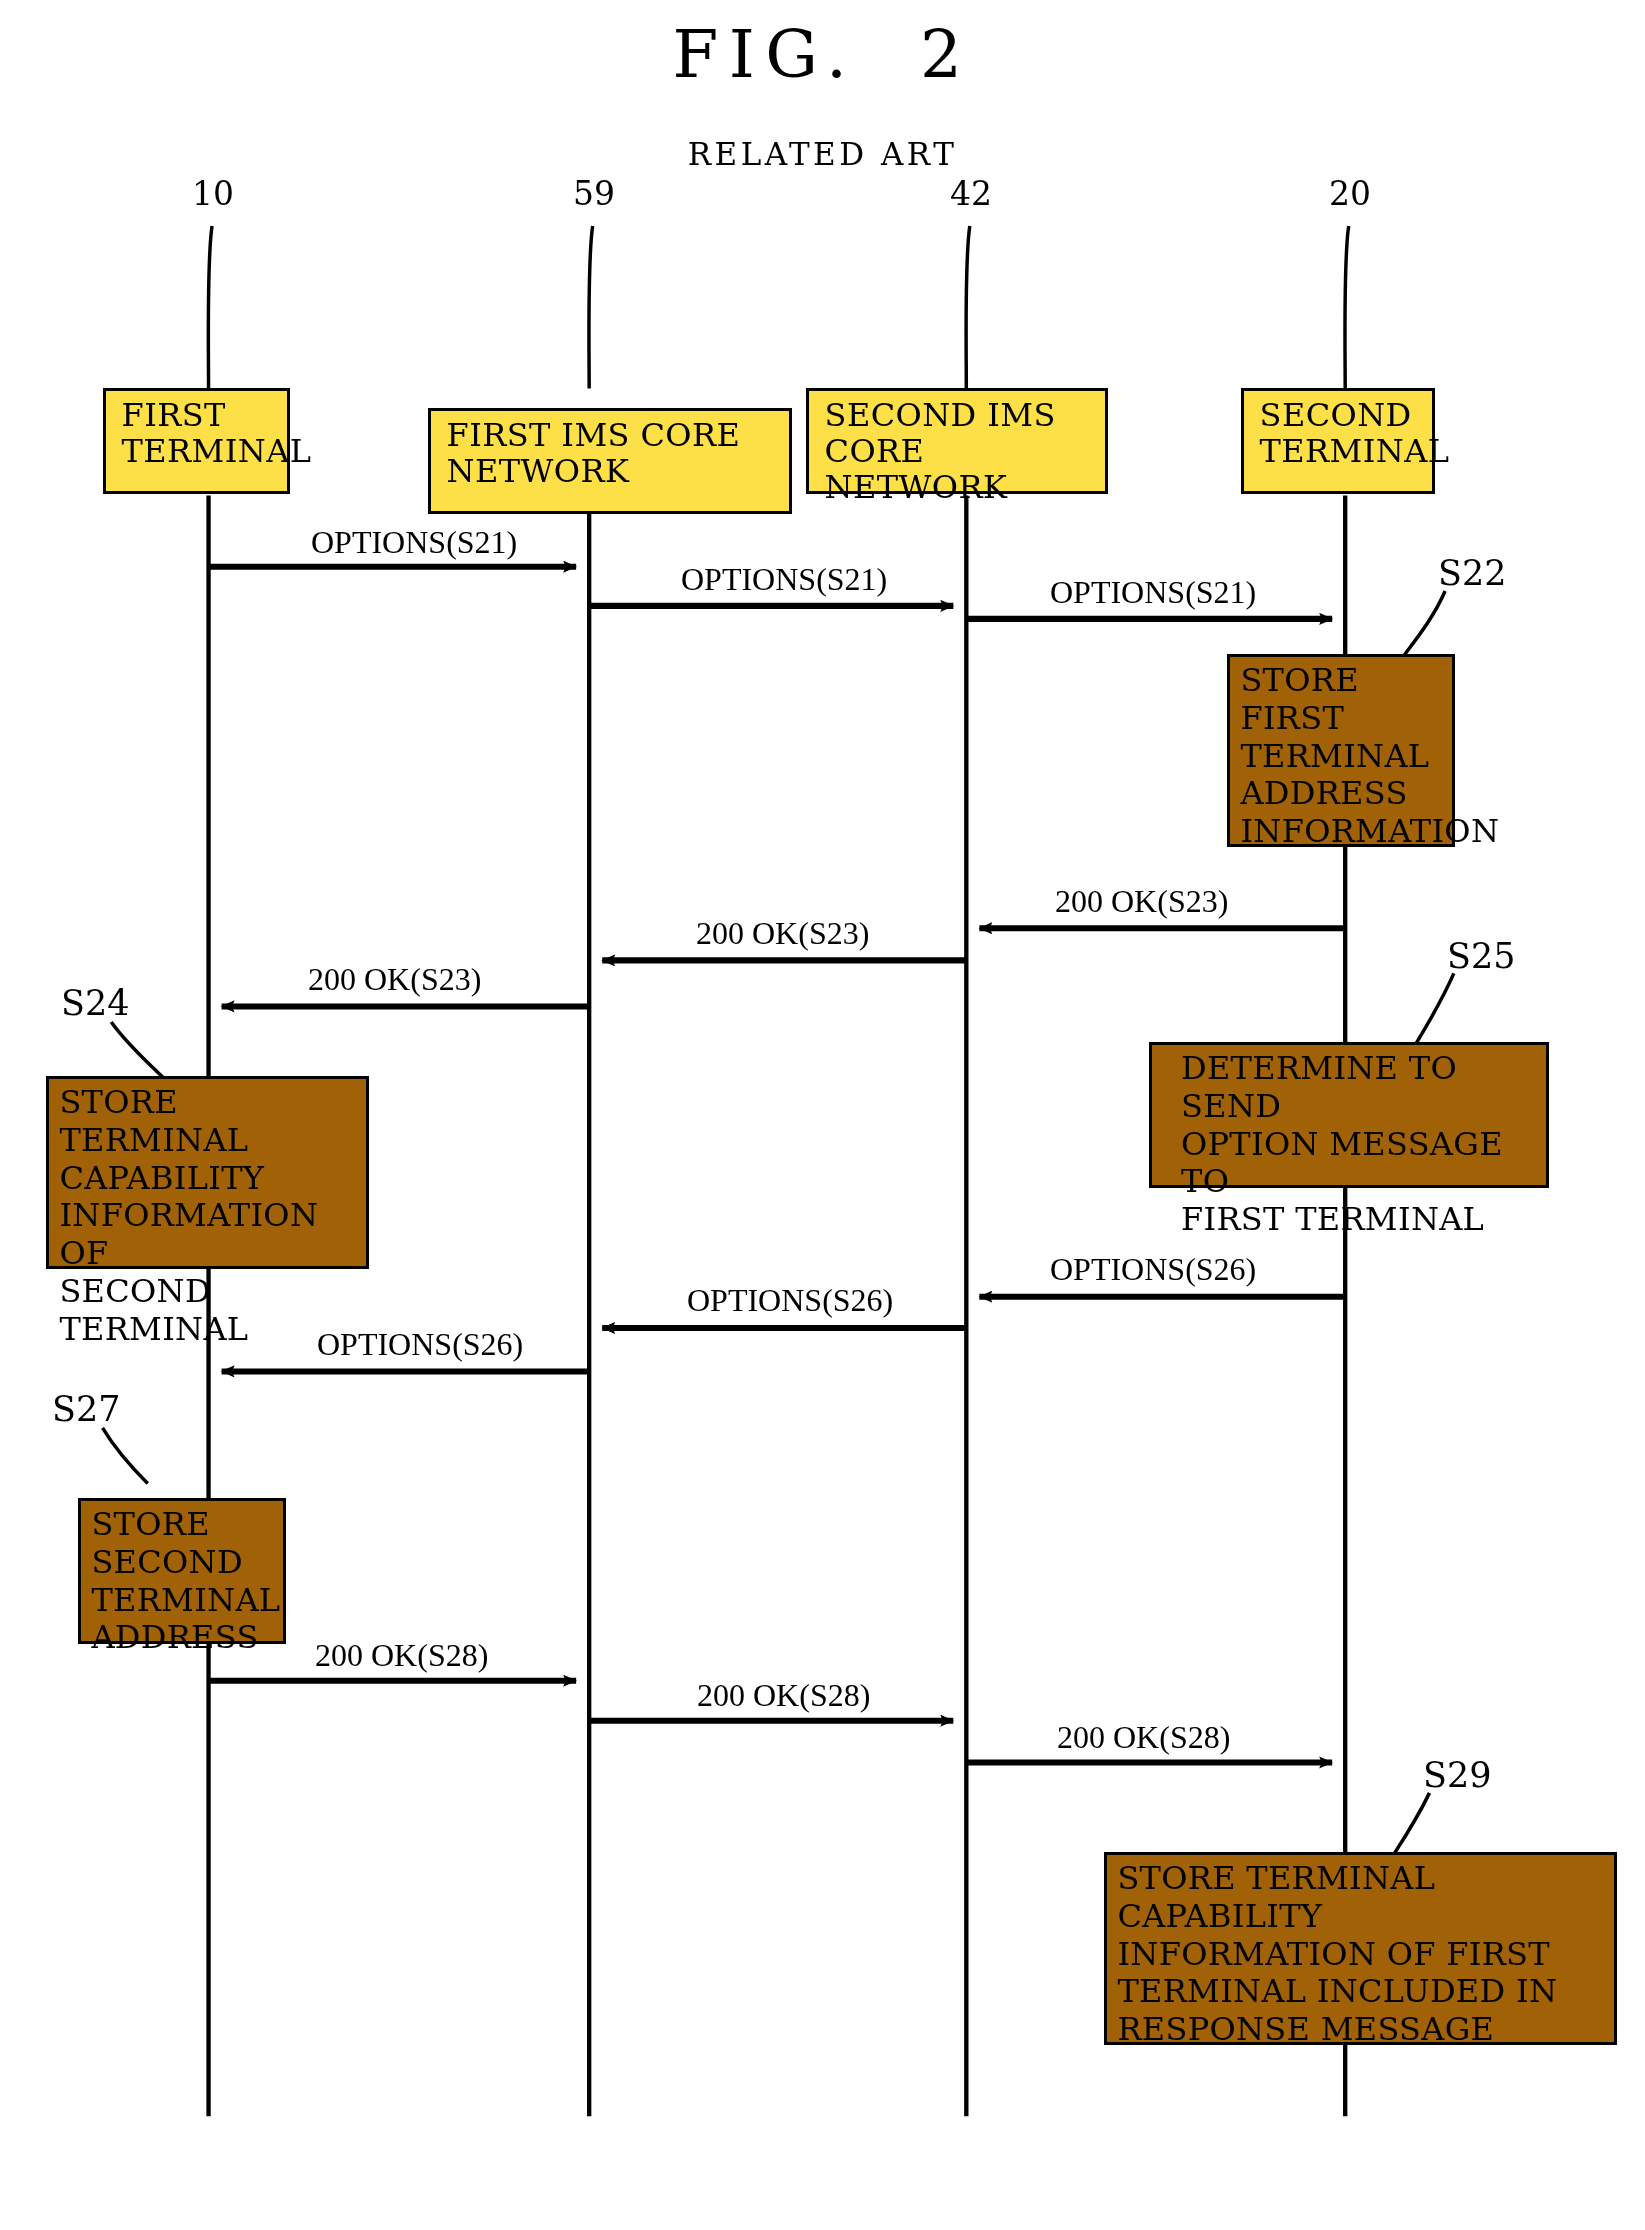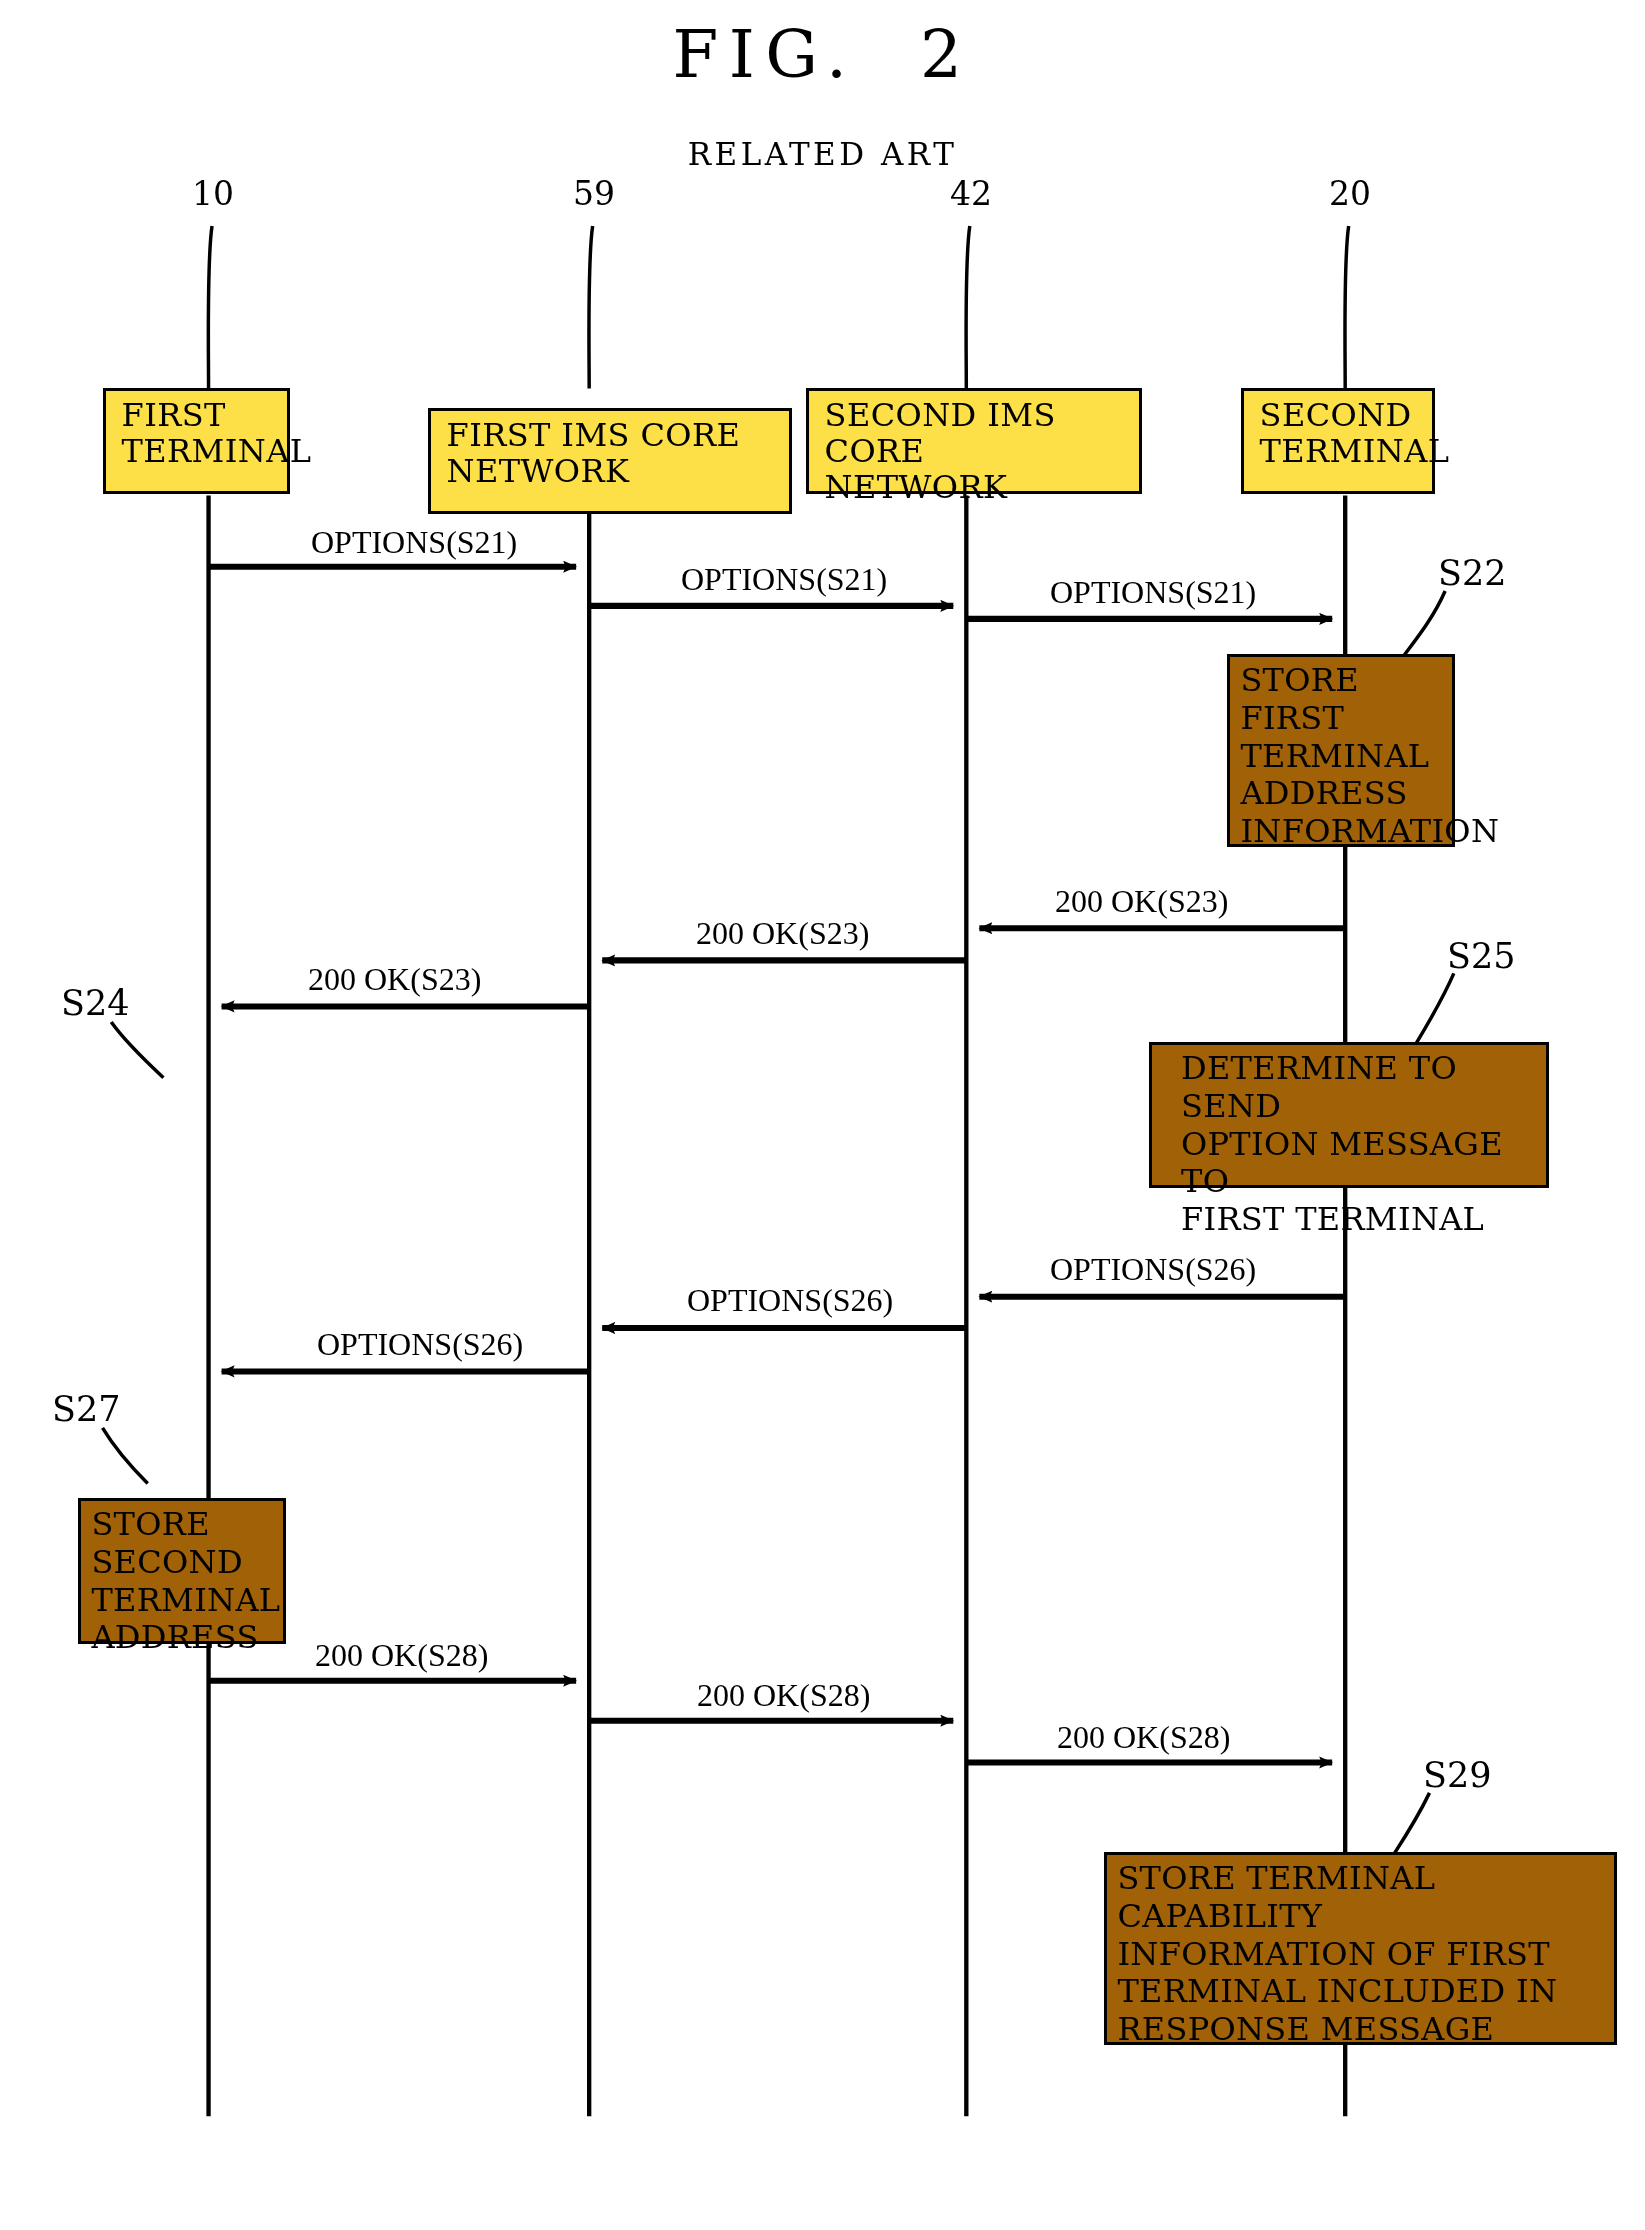--- a/index.html
+++ b/index.html
@@ -158,21 +158,21 @@
 
   <div class="ref-num" style="left:178px; top:177px; width:70px;">10</div>
   <div class="ref-num" style="left:559px; top:177px; width:70px;">59</div>
   <div class="ref-num" style="left:936px; top:177px; width:70px;">42</div>
   <div class="ref-num" style="left:1315px; top:177px; width:70px;">20</div>
 
   <div class="lifeline-box" style="left:103px; top:388px; width:187px; height:106px;">FIRST
 TERMINAL</div>
   <div class="lifeline-box" style="left:428px; top:408px; width:364px; height:106px;">FIRST IMS CORE
 NETWORK</div>
-  <div class="lifeline-box" style="left:806px; top:388px; width:336px; height:106px;">SECOND IMS CORE
+  <div class="lifeline-box" style="left:806px; top:388px; width:302px; height:106px;">SECOND IMS CORE
 NETWORK</div>
   <div class="lifeline-box" style="left:1241px; top:388px; width:194px; height:106px;">SECOND
 TERMINAL</div>
 
   <div class="msg-label" style="left:295px; top:526px;">OPTIONS(S21)</div>
   <div class="msg-label" style="left:665px; top:563px;">OPTIONS(S21)</div>
   <div class="msg-label" style="left:1034px; top:576px;">OPTIONS(S21)</div>
 
   <div class="msg-label" style="left:1039px; top:885px;">200 OK(S23)</div>
   <div class="msg-label" style="left:680px; top:917px;">200 OK(S23)</div>
@@ -190,20 +190,24 @@
   <div class="step-num" style="left:61px; top:986px;">S24</div>
   <div class="step-num" style="left:1447px; top:939px;">S25</div>
   <div class="step-num" style="left:52px; top:1392px;">S27</div>
   <div class="step-num" style="left:1423px; top:1758px;">S29</div>
 
   <div class="action-box" style="left:1227px; top:654px; width:228px; height:193px;">STORE FIRST
 TERMINAL
 ADDRESS
 INFORMATION</div>
 
+  <div class="action-box" style="left:46px; top:1076px; width:323px; height:193px;">STORE TERMINAL
+CAPABILITY
+INFORMATION OF
+SECOND TERMINAL</div>
 
   <div class="action-box" style="left:1149px; top:1042px; width:400px; height:146px;padding-left:29px;">DETERMINE TO SEND
 OPTION MESSAGE TO
 FIRST TERMINAL</div>
 
   <div class="action-box" style="left:78px; top:1482px; width:208px; height:146px;margin-top:16px;">STORE SECOND
 TERMINAL
 ADDRESS</div>
 
   <div class="action-box" style="left:1104px; top:1852px; width:513px; height:193px;">STORE TERMINAL CAPABILITY

